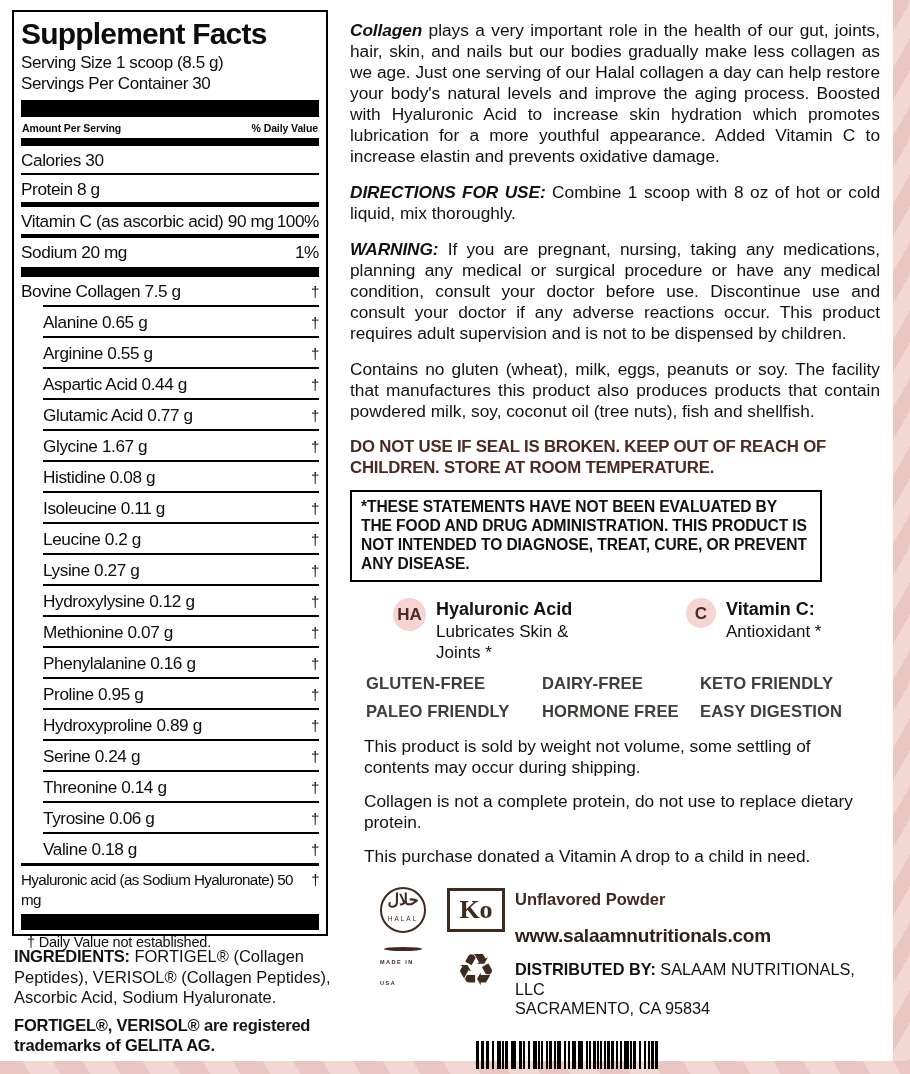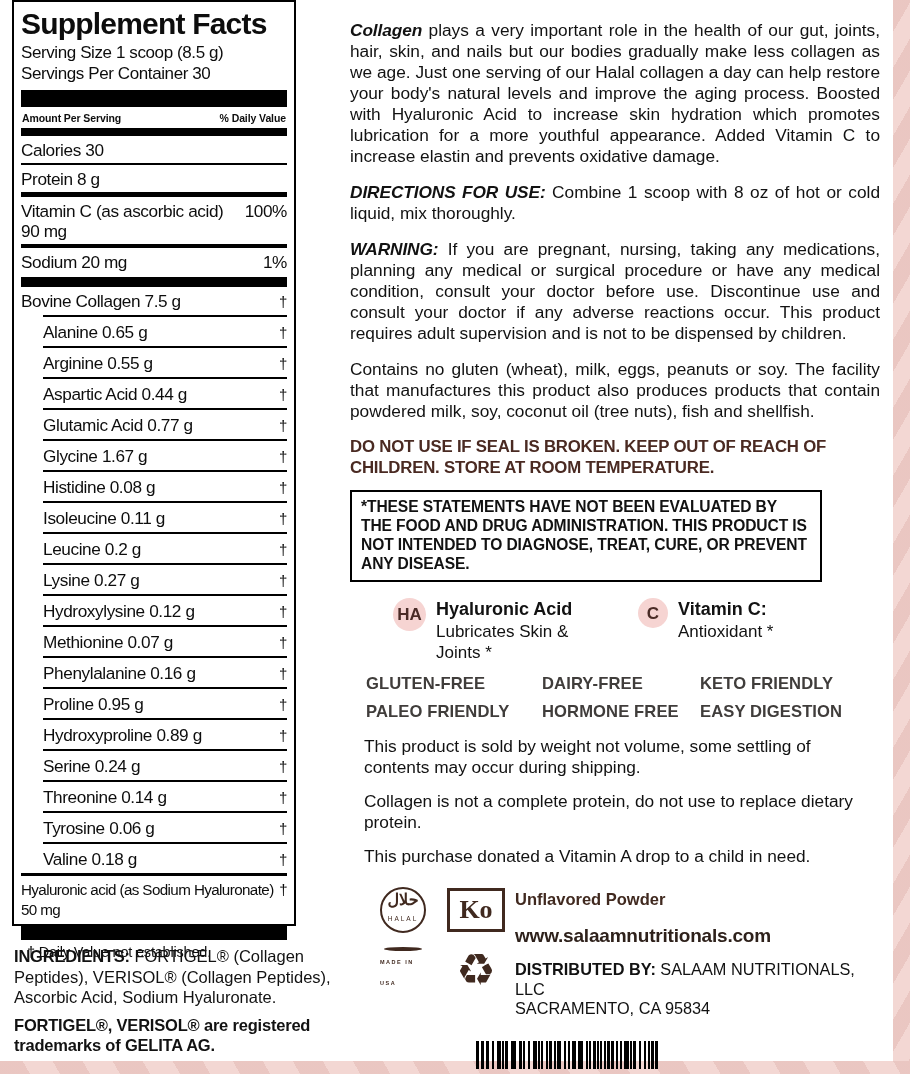--- a/index.html
+++ b/index.html
@@ -5,21 +5,21 @@
   html,body{margin:0;padding:0;background:#fff;}
   .page{position:relative;width:910px;height:1074px;background:#ffffff;overflow:hidden;
         font-family:"Liberation Sans",sans-serif;color:#121212;}
   
   .edge-right{position:absolute;top:0;right:0;width:17px;height:100%;background:#f3d7d3;
     background-image:repeating-linear-gradient(120deg,rgba(170,80,70,0.12) 0 16px,rgba(170,80,70,0) 16px 34px);}
   .edge-bottom{position:absolute;left:0;bottom:0;width:100%;height:13px;background:#f3d7d3;
     background-image:repeating-linear-gradient(60deg,rgba(170,80,70,0.12) 0 26px,rgba(170,80,70,0) 26px 52px);}
 
   
-  .sf-panel{position:absolute;left:12px;top:0;width:284px;height:926px;border:2px solid #000;
+  .sf-panel{position:absolute;left:12px;top:10px;width:316px;height:926px;border:2px solid #000;
     box-sizing:border-box;padding:4px 7px 0 7px;letter-spacing:-0.4px;color:#0d0d0d;}
   .sf-title{font-size:30px;font-weight:700;line-height:36px;letter-spacing:-0.8px;}
   .sf-serving{font-size:17px;line-height:21px;}
   .bar{background:#000;}
   .b17{height:17px;margin:6px 0 2px;}
   .b8{height:8px;margin:1px 0 0;}
   .b10{height:10px;margin:2px 0 0;}
   .b16{height:16px;margin:1px 0 0;}
   .ln{background:#000;height:2px;}
   .ln5{height:5px;}
@@ -41,21 +41,21 @@
 
   
   .rcol{position:absolute;left:350px;top:20px;width:530px;font-size:17.3px;line-height:21px;}
   .para{text-align:justify;margin:0 0 15px;}
   .para b{letter-spacing:-0.1px;font-style:italic;}
   .seal-warning{color:#4a2a22;font-weight:700;font-size:16.8px;line-height:20.5px;
     margin:0 0 12px;letter-spacing:-0.2px;}
   .fda-box{border:2px solid #000;width:472px;box-sizing:border-box;padding:5px 9px 7px;
     font-weight:700;font-size:15.6px;line-height:19px;margin:0 0 16px;letter-spacing:-0.1px;}
 
-  .features{display:flex;padding-left:43px;margin:0 0 10px;}
+  .features{display:flex;padding-left:43px;margin:0 0 10px;gap:48px;}
   .feature{display:flex;gap:10px;}
   .feature.ha{width:245px;}
   .feat-badge{width:33px;height:33px;border-radius:50%;background:#f6d4d2;color:#4a2b26;
     font-weight:700;font-size:17px;display:flex;align-items:center;justify-content:center;flex:0 0 auto;}
   .feat-badge.c{width:30px;height:30px;}
   .feat-title{font-weight:700;font-size:18px;line-height:23px;}
   .feat-sub{font-size:17px;line-height:21px;width:134px;}
 
   .badges{display:grid;grid-template-columns:176px 158px 196px;row-gap:7px;padding-left:16px;
     font-weight:700;font-size:16.6px;color:#403d3b;margin:0 0 14px;letter-spacing:0.1px;}

